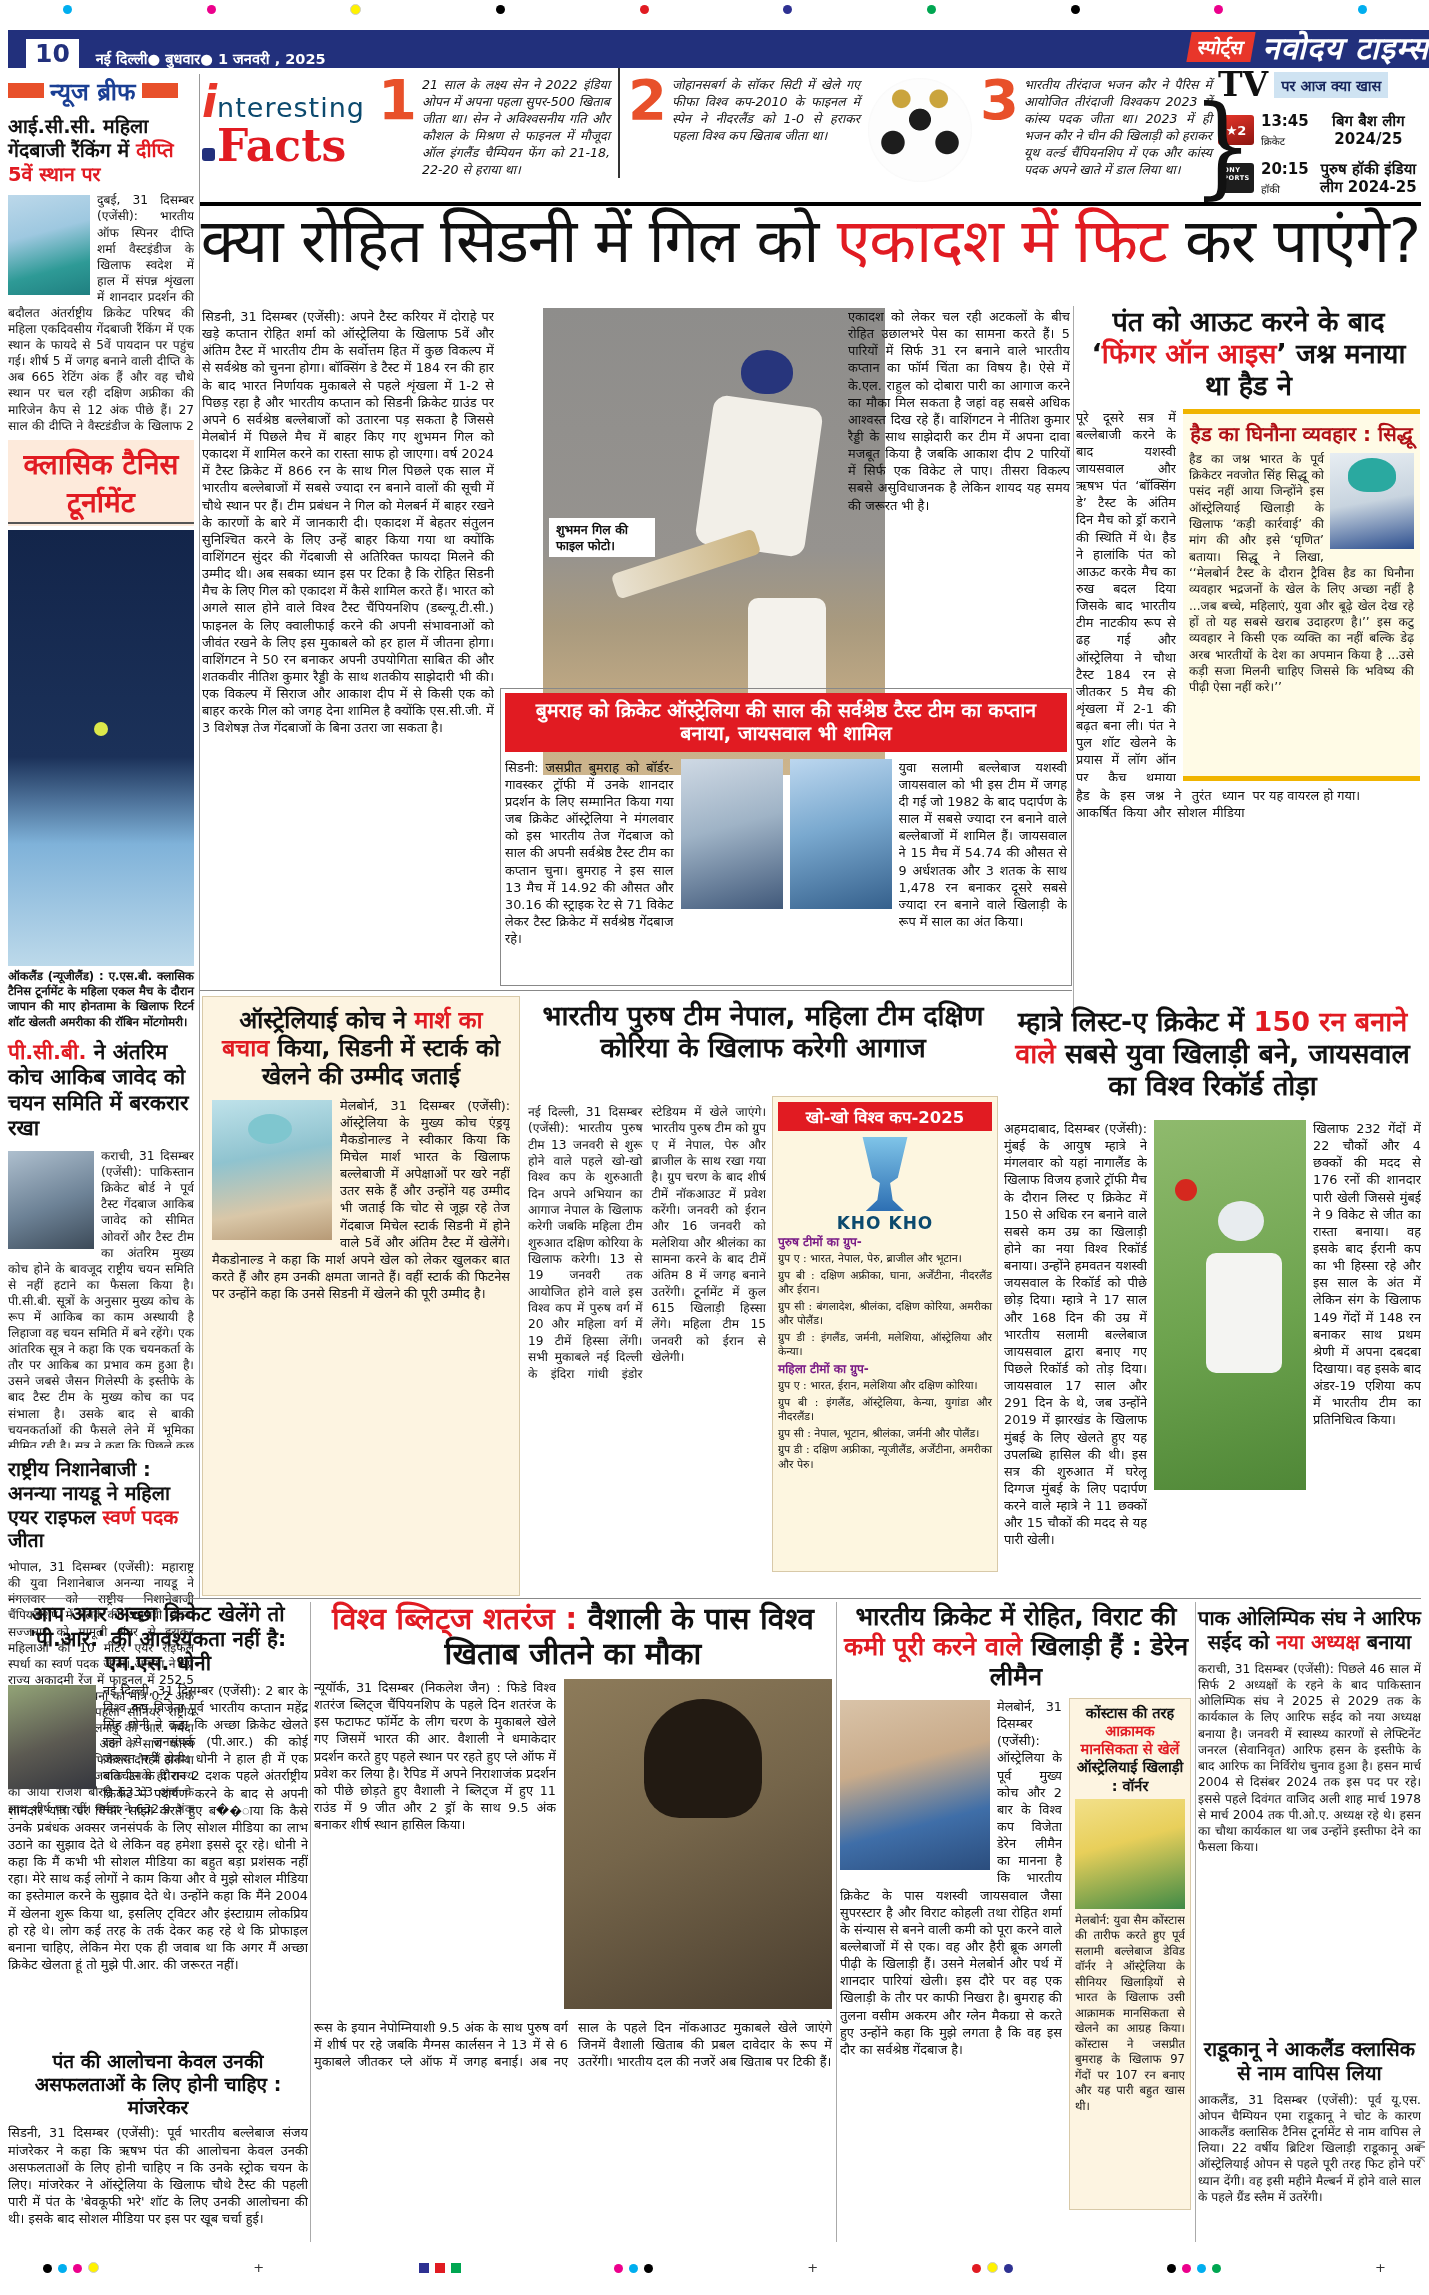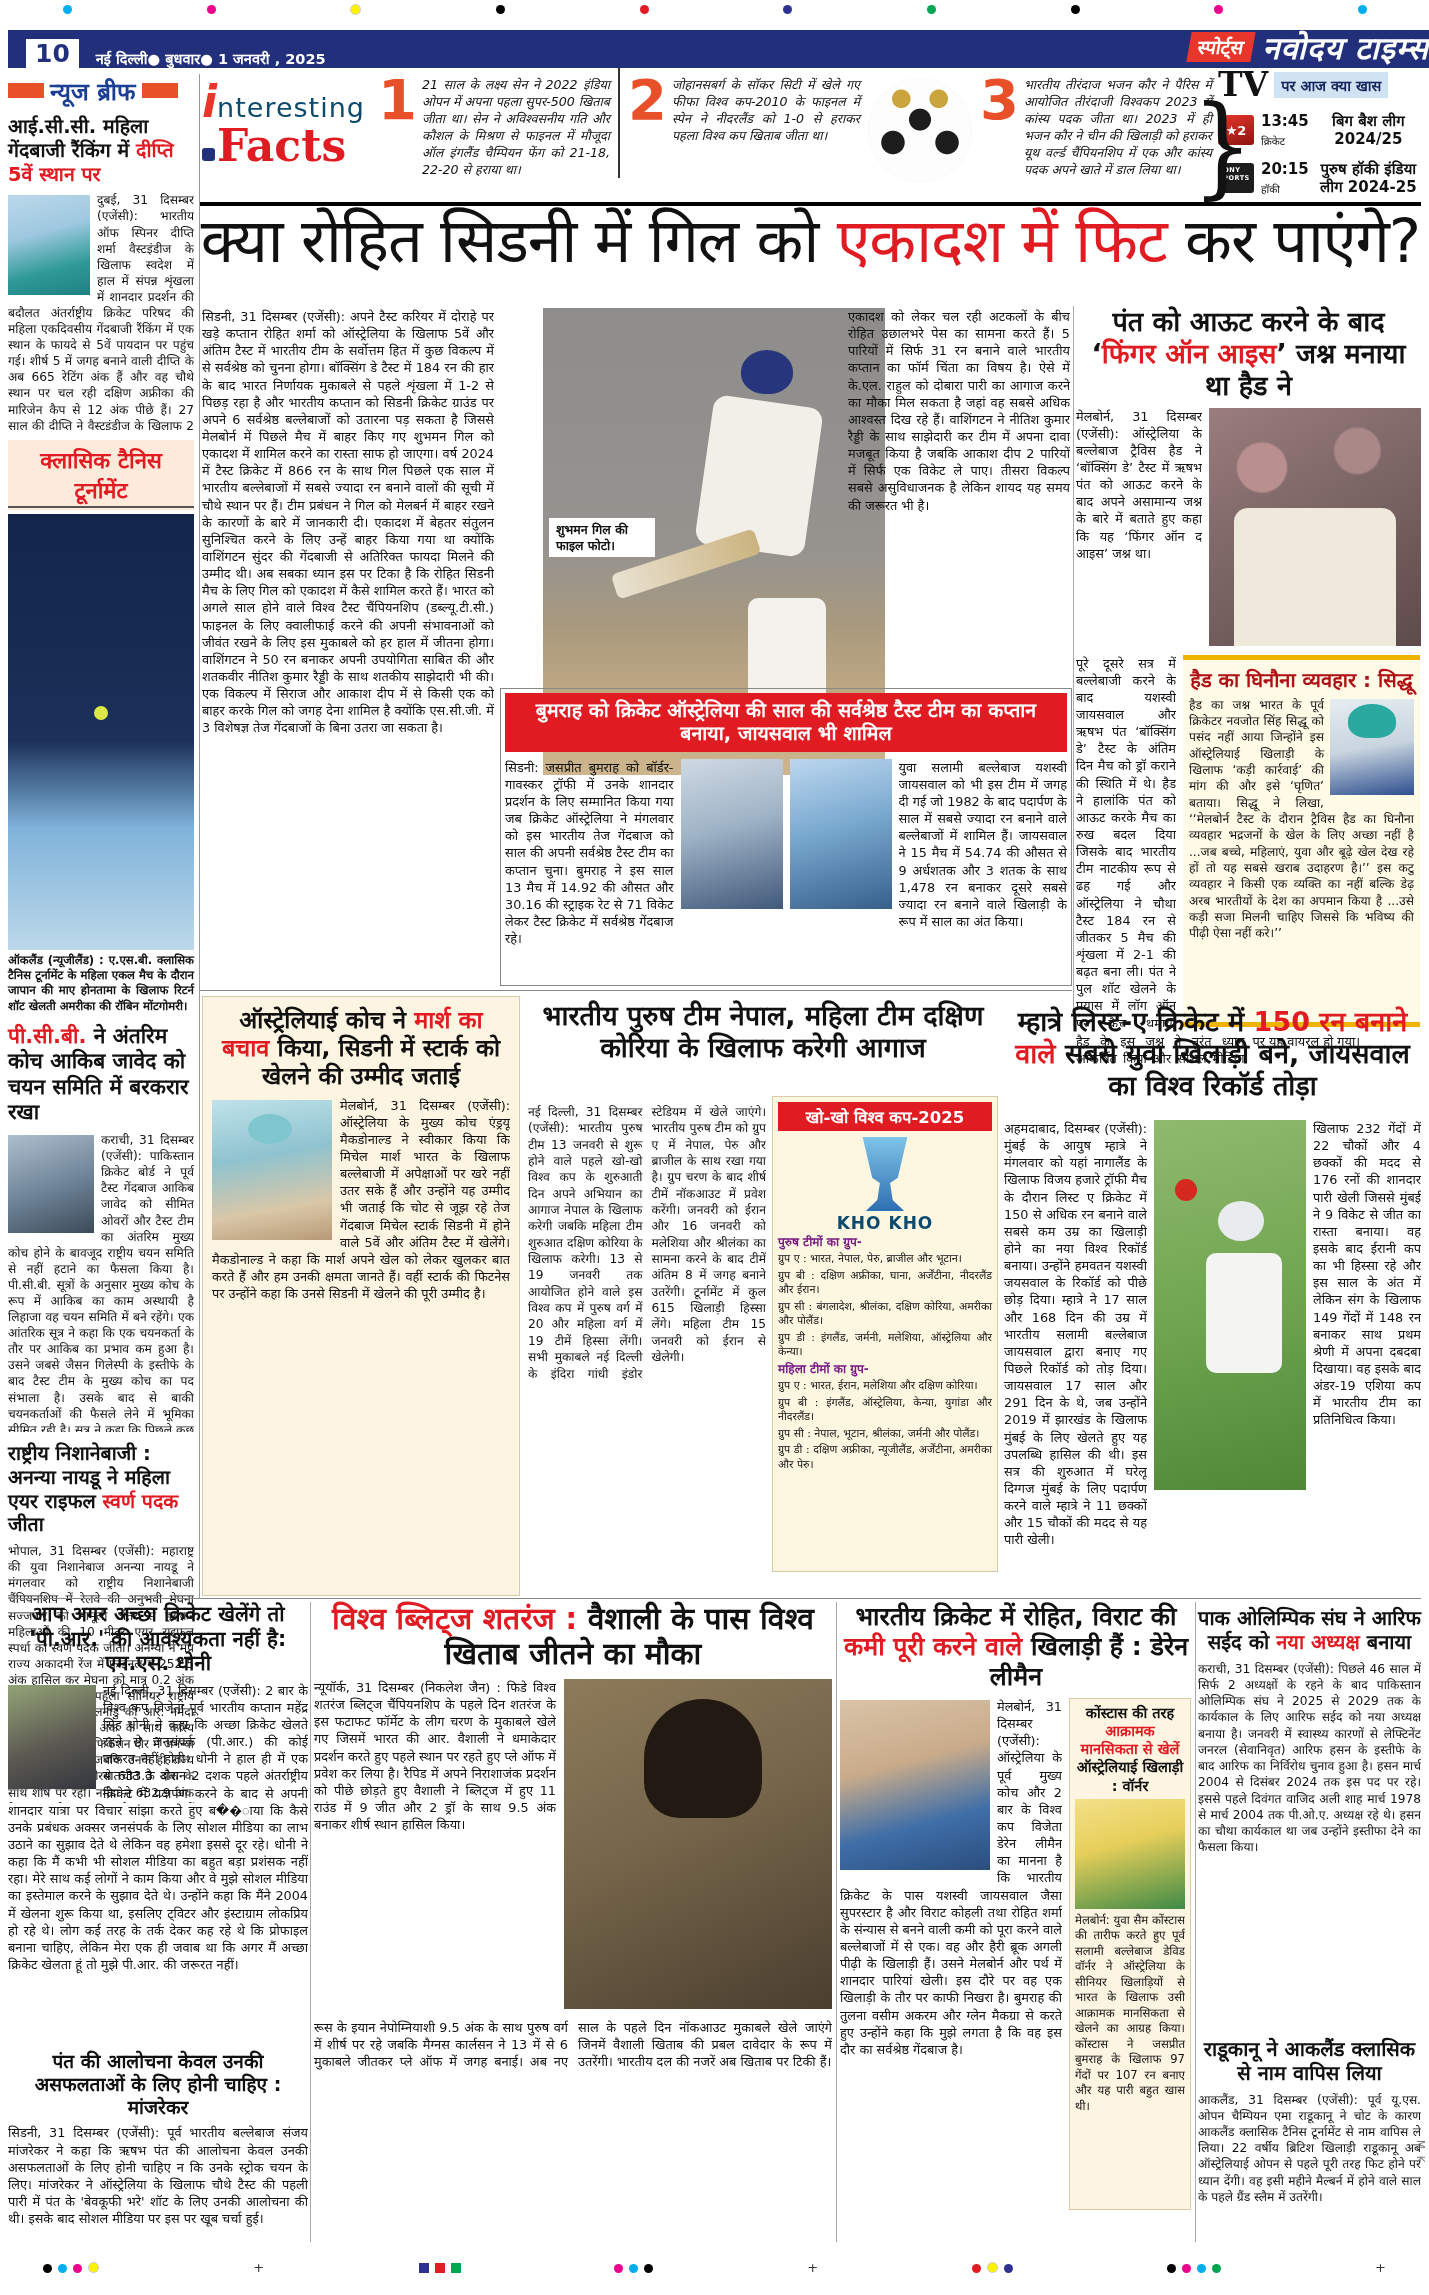--- a/index.html
+++ b/index.html
@@ -26,21 +26,21 @@
   
   .sidebar{left:8px;top:74px;width:192px;height:1524px;border-right:1px solid #999;padding-right:5px;box-sizing:border-box;}
   .brief-label{display:flex;align-items:center;gap:6px;margin-bottom:8px;}
   .brief-bar{width:36px;height:15px;background:#e8502a;}
   .brief-text{color:#1a3f94;font-weight:bold;font-size:24px;white-space:nowrap;}
   .sb-title{font-weight:bold;font-size:19.5px;line-height:1.22;margin:4px 0 6px;}
   .sb-body{font-size:12.2px;line-height:1.32;text-align:justify;}
   .sb-photo{float:left;width:82px;height:100px;margin:3px 7px 2px 0;}
   .ph-deepti{background:linear-gradient(165deg,#bcd8ea 0%,#9ec8e0 38%,#2e9a96 72%,#1f7f80 100%);}
   .tennis-headwrap{background:#fdeadb;text-align:center;margin:10px 0 4px;padding:4px 0 2px;}
-  .tennis-head{color:#e11b22;font-weight:bold;font-size:22px;border-bottom:2px solid #555;display:inline-block;padding:0 6px 2px;}
+  .tennis-head{color:#e11b22;font-weight:bold;font-size:28px;border-bottom:2px solid #555;display:inline-block;padding:0 6px 2px;}
   .ph-tennis{width:100%;height:436px;background:linear-gradient(180deg,#13254a 0%,#1b3159 52%,#7fb2d9 72%,#bcd9ea 100%);position:relative;}
   .ph-tennis .ball{position:absolute;left:46%;top:44%;width:14px;height:14px;border-radius:50%;background:#dce84a;}
   .caption{font-size:11.6px;line-height:1.3;font-weight:bold;margin-top:3px;text-align:justify;}
   .ph-aaqib{background:linear-gradient(160deg,#aebfce 0%,#6d8296 55%,#3c4a58 100%);width:86px;height:98px;}
   .ph-dhoni{background:linear-gradient(160deg,#93a477 0%,#5c5a52 55%,#34363e 100%);width:88px;height:104px;}
   
   .facts{left:202px;top:68px;width:1010px;height:130px;display:flex;align-items:flex-start;gap:8px;}
   .brand{width:168px;padding-top:12px;line-height:1.0;}
   .brand .i{color:#e8362a;font-style:italic;font-weight:bold;font-size:44px;}
   .brand .w{color:#0c4a6e;font-size:27px;letter-spacing:1px;}
@@ -278,26 +278,20 @@
       <div class="bodytxt clip" style="flex:1;height:226px;">युवा सलामी बल्लेबाज यशस्वी जायसवाल को भी इस टीम में जगह दी गई जो 1982 के बाद पदार्पण के साल में सबसे ज्यादा रन बनाने वाले बल्लेबाजों में शामिल हैं। जायसवाल ने 15 मैच में 54.74 की औसत से 9 अर्धशतक और 3 शतक के साथ 1,478 रन बनाकर दूसरे सबसे ज्यादा रन बनाने वाले खिलाड़ी के रूप में साल का अंत किया।</div>
     </div>
   </div>
 
   <div class="abs vrule" style="left:1073px;top:306px;width:1px;height:720px;"></div>
 
   <div class="abs pant">
     <div class="pant-head">
       <span>पंत को आऊट करने के बाद ‘</span><span class="red">फिंगर ऑन आइस</span><span>’ जश्न मनाया था हैड ने</span>
     </div>
-    <div style="display:flex;gap:7px;">
-      <div class="bodytxt clip" style="flex:1;height:240px;">मेलबोर्न, 31 दिसम्बर (एजेंसी): ऑस्ट्रेलिया के बल्लेबाज ट्रैविस हैड ने ‘बॉक्सिंग डे’ टैस्ट में ऋषभ पंत को आऊट करने के बाद अपने असामान्य जश्न के बारे में बताते हुए कहा कि यह ‘फिंगर ऑन द आइस’ जश्न था।</div>
-      <div class="ph-head">
-          <span class="sweater"></span>
-        </div>
-    </div>
     <div style="display:flex;gap:7px;margin-top:7px;">
       <div class="bodytxt clip" style="width:100px;height:372px;">पूरे दूसरे सत्र में बल्लेबाजी करने के बाद यशस्वी जायसवाल और ऋषभ पंत ‘बॉक्सिंग डे’ टैस्ट के अंतिम दिन मैच को ड्रॉ कराने की स्थिति में थे। हैड ने हालांकि पंत को आऊट करके मैच का रुख बदल दिया जिसके बाद भारतीय टीम नाटकीय रूप से ढह गई और ऑस्ट्रेलिया ने चौथा टैस्ट 184 रन से जीतकर 5 मैच की शृंखला में 2-1 की बढ़त बना ली। पंत ने पुल शॉट खेलने के प्रयास में लॉग ऑन पर कैच थमाया जिसके बाद हैड ने अपने बाएं हाथ की अंगुलियों को एक वृत्त की तरह मोड़कर और दाहिने हाथ की तर्जनी अंगुली को उसमें डुबाकर इस रूप में जश्न मनाया था।</div>
       <div class="sidhu-box">
         <div class="sidhu-title">हैड का घिनौना व्यवहार : सिद्धू</div>
         <div class="bodytxt clip" style="height:318px;font-size:12.2px;">
           <span class="ph-sidhu">
               <span class="turban"></span>
             </span>
           <span>हैड का जश्न भारत के पूर्व क्रिकेटर नवजोत सिंह सिद्धू को पसंद नहीं आया जिन्होंने इस ऑस्ट्रेलियाई खिलाड़ी के खिलाफ ‘कड़ी कार्रवाई’ की मांग की और इसे ‘घृणित’ बताया। सिद्धू ने लिखा, ‘‘मेलबोर्न टैस्ट के दौरान ट्रैविस हैड का घिनौना व्यवहार भद्रजनों के खेल के लिए अच्छा नहीं है ...जब बच्चे, महिलाएं, युवा और बूढ़े खेल देख रहे हों तो यह सबसे खराब उदाहरण है।’’ इस कटु व्यवहार ने किसी एक व्यक्ति का नहीं बल्कि डेढ़ अरब भारतीयों के देश का अपमान किया है ...उसे कड़ी सजा मिलनी चाहिए जिससे कि भविष्य की पीढ़ी ऐसा नहीं करे।’’</span>
         </div>

